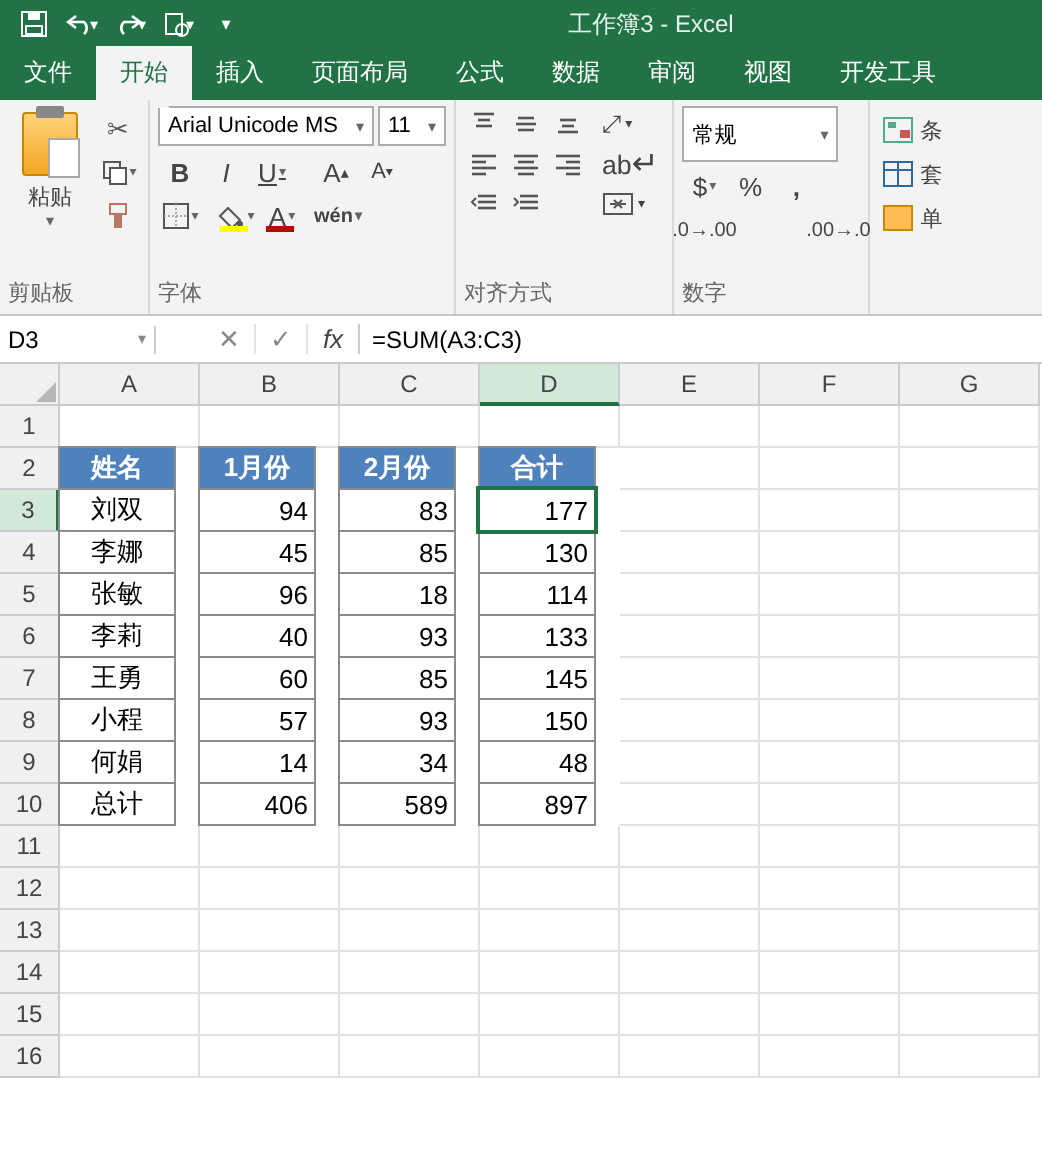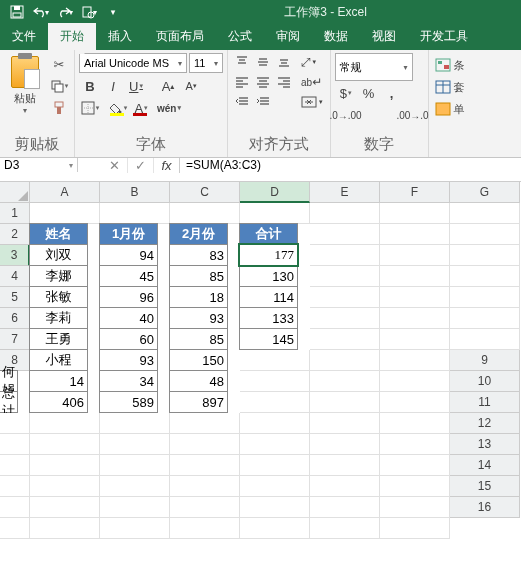--- a/index.html
+++ b/index.html
@@ -16,21 +16,21 @@
   .tabs { height: 26px; background: #217346; display: flex; align-items: flex-end; }
   .tab { padding: 5px 12px; color: #fff; font-size: 12px; cursor: default; }
   .tab.active { background: #f3f3f3; color: #217346; font-weight: 500; font-family: Liberation Serif, serif; }
   .tab.file { background: #217346; color: #fff; }
   
   
   .ribbon { height: 108px; background: #f3f3f3; border-bottom: 1px solid #c6c6c6; display: flex; position: relative; }
   .tab-arrow { position: absolute; top: -1px; left: 75px; width: 0; height: 0; border-left: 5px solid transparent; border-right: 5px solid transparent; border-bottom: 5px solid #f3f3f3; }
   .group { border-right: 1px solid #d9d9d9; display: flex; flex-direction: column; padding: 3px 4px 0 4px; }
   .group-body { flex: 1; display: flex; }
-  .group-label { text-align: center; font-size: 15px; color: #666; padding: 2px 0 3px 0; position: relative; }
+  .group-label { text-align: left; font-size: 11px; color: #666; padding: 2px 0 3px 0; position: relative; }
   
   
   .paste-col { display: flex; flex-direction: column; align-items: center; width: 42px; }
   .paste-icon { width: 30px; height: 34px; position: relative; margin-top: 2px; }
   .paste-board { width: 28px; height: 32px; background: linear-gradient(#ffd37a,#f5a623); border: 1px solid #c78600; border-radius: 2px; position: absolute; left: 1px; top: 1px; }
   .paste-clip { width: 14px; height: 6px; background: #888; border-radius: 1px; position: absolute; left: 8px; top: -2px; }
   .paste-sheet { width: 16px; height: 20px; background: #fff; position: absolute; right: 0; bottom: 0; border: 1px solid #aaa; }
   .paste-lbl { font-size: 11px; color: #444; margin-top: 2px; }
   .paste-drop { font-size: 8px; color: #666; }
   .clip-side { display: flex; flex-direction: column; gap: 4px; margin-left: 2px; margin-top: 2px; }
@@ -60,41 +60,41 @@
   .num-col { display: flex; flex-direction: column; gap: 2px; }
   .num-sel { width: 78px; height: 20px; border: 1px solid #ababab; background: #fff; display: flex; align-items: center; padding: 13px 4px; font-size: 11px; }
   .num-row { display: flex; gap: 1px; }
   
   
   .styleg { display: flex; flex-direction: column; gap: 2px; padding-top: 2px; }
   .style-btn { height: 20px; display: flex; align-items: center; gap: 3px; font-size: 11px; color: #444; padding: 0 2px; }
   .style-ico { width: 16px; height: 14px; }
   
   
-  .fx-row { height: 24px; border-bottom: 1px solid #ccc; display: flex; align-items: flex-start; background: #fff; }
+  .fx-row { height: 24px; border-bottom: 1px solid #ccc; display: flex; align-items: center; background: #fff; }
   .namebox { width: 78px; border-right: 1px solid #ccc; display: flex; align-items: center; padding: 0 4px; font-size: 12px; }
   .namebox .dd { margin-left: auto; font-size: 8px; color: #888; }
   .fx-btn { width: 26px; border-right: 1px solid #e4e4e4; display: flex; align-items: center; justify-content: center; color: #888; font-size: 13px; }
   .fx-btn.fx { font-style: italic; color: #444; border-right: 1px solid #ccc; }
   .fx-input { flex: 1; display: flex; align-items: center; padding: 0 6px; font-size: 12px; font-family: Arial, sans-serif; }
   
   
   .sheet { display: grid; background: #fff; grid-template-columns: 30px repeat(7, 70px); grid-auto-rows: 21px; }
   .corner { background: #eef0f1; border-right: 1px solid #ccc; border-bottom: 1px solid #ccc; position: relative; }
   .corner::after { content:""; position:absolute; right:1px; bottom:1px; border-style:solid; border-width:0 0 10px 10px; border-color: transparent transparent #b7b7b7 transparent; }
   .colh { background: #eef0f1; border-right: 1px solid #ccc; border-bottom: 1px solid #ccc; text-align: center; font-size: 12px; color: #444; line-height: 21px; }
   .colh.sel { background: #d2e9d9; border-bottom: 2px solid #217346; }
   .rowh { background: #eef0f1; border-right: 1px solid #ccc; border-bottom: 1px solid #ccc; text-align: center; font-size: 12px; color: #444; line-height: 21px; }
   .rowh.sel { background: #d2e9d9; border-right: 2px solid #217346; }
   .cell { border-right: 1px solid #e0e0e0; border-bottom: 1px solid #e0e0e0; font-size: 13px; padding: 0 3px; display: flex; align-items: center; background: #fff; font-family: Arial, sans-serif; }
   .cell.b-all { border: 1px solid #8a8a8a; margin: -1px 12px 0 -1px; }
   .cell.hdr { background: #4f81bd; color: #fff; font-weight: bold; justify-content: center; }
   .cell.ctr { justify-content: center; }
   .cell.right { justify-content: flex-end; }
-  .cell.active { outline: 2px solid #217346; outline-offset: -1px; z-index: 2; font-family: Liberation Serif, serif; }
+  .cell.active { outline: 2px solid #217346; outline-offset: -1px; z-index: 2; }
   
   svg.line-ico line, svg.line-ico rect { stroke: #555; stroke-width: 1.3; }
 </style>
 </head>
 <body>
 
 <div class="titlebar">
   <div class="qat">
     <span class="qat-btn">
       <svg width="14" height="14" viewBox="0 0 14 14">
@@ -126,22 +126,22 @@
   </div>
   <div class="title-text">工作簿3 - Excel</div>
 </div>
 
 <div class="tabs">
   <div class="tab file">文件</div>
   <div class="tab active">开始</div>
   <div class="tab">插入</div>
   <div class="tab">页面布局</div>
   <div class="tab">公式</div>
+  <div class="tab">数据</div>
   <div class="tab">审阅</div>
-  <div class="tab">数据</div>
   <div class="tab">视图</div>
   <div class="tab">开发工具</div>
 </div>
 
 <div class="ribbon">
   <div class="tab-arrow"></div>
 
   <div class="group">
     <div class="group-body">
       <div class="paste-col">
@@ -285,21 +285,21 @@
                 <line x1="4" y1="2" x2="13" y2="2"></line>
                 <line x1="4" y1="5" x2="13" y2="5"></line>
                 <line x1="4" y1="8" x2="13" y2="8"></line>
                 <path d="M1 3 L3 5 L1 7" fill="none" stroke="#555"></path>
               </svg>
             </span>
         </div>
       </div>
       <div class="align-side">
         <span class="side-btn">⤢<span class="dd" style="font-size:7px;margin-left:2px;">▾</span></span>
-        <span class="side-btn" style="font-size:12px;"><sup>ab</sup>↵</span>
+        <span class="side-btn" style="font-size:16px;"><sup>ab</sup>↵</span>
         <span class="side-btn">
             <svg width="16" height="12" viewBox="0 0 16 12">
               <rect x="1" y="1" width="14" height="10" fill="none" stroke="#555"></rect>
               <path d="M4 6 L7 6 M9 6 L12 6 M6 4 L8 6 L6 8 M10 4 L8 6 L10 8" stroke="#555" fill="none"></path>
             </svg>
             <span class="dd" style="font-size:7px;margin-left:2px;">▾</span>
           </span>
       </div>
     </div>
     <div class="group-label">对齐方式</div>
@@ -427,20 +427,21 @@
     <div class="rowh">7</div>
     <div class="cell b-all ctr ctr">王勇</div>
     <div class="cell b-all right">60</div>
     <div class="cell b-all right">85</div>
     <div class="cell b-all right">145</div>
     <div class="cell"></div>
     <div class="cell"></div>
     <div class="cell"></div>
     <div class="rowh">8</div>
     <div class="cell b-all ctr ctr">小程</div>
+    <div class="cell b-all right">57</div>
     <div class="cell b-all right">93</div>
     <div class="cell b-all right">150</div>
     <div class="cell"></div>
     <div class="cell"></div>
     <div class="cell"></div>
     <div class="rowh">9</div>
     <div class="cell b-all ctr ctr">何娟</div>
     <div class="cell b-all right">14</div>
     <div class="cell b-all right">34</div>
     <div class="cell b-all right">48</div>

